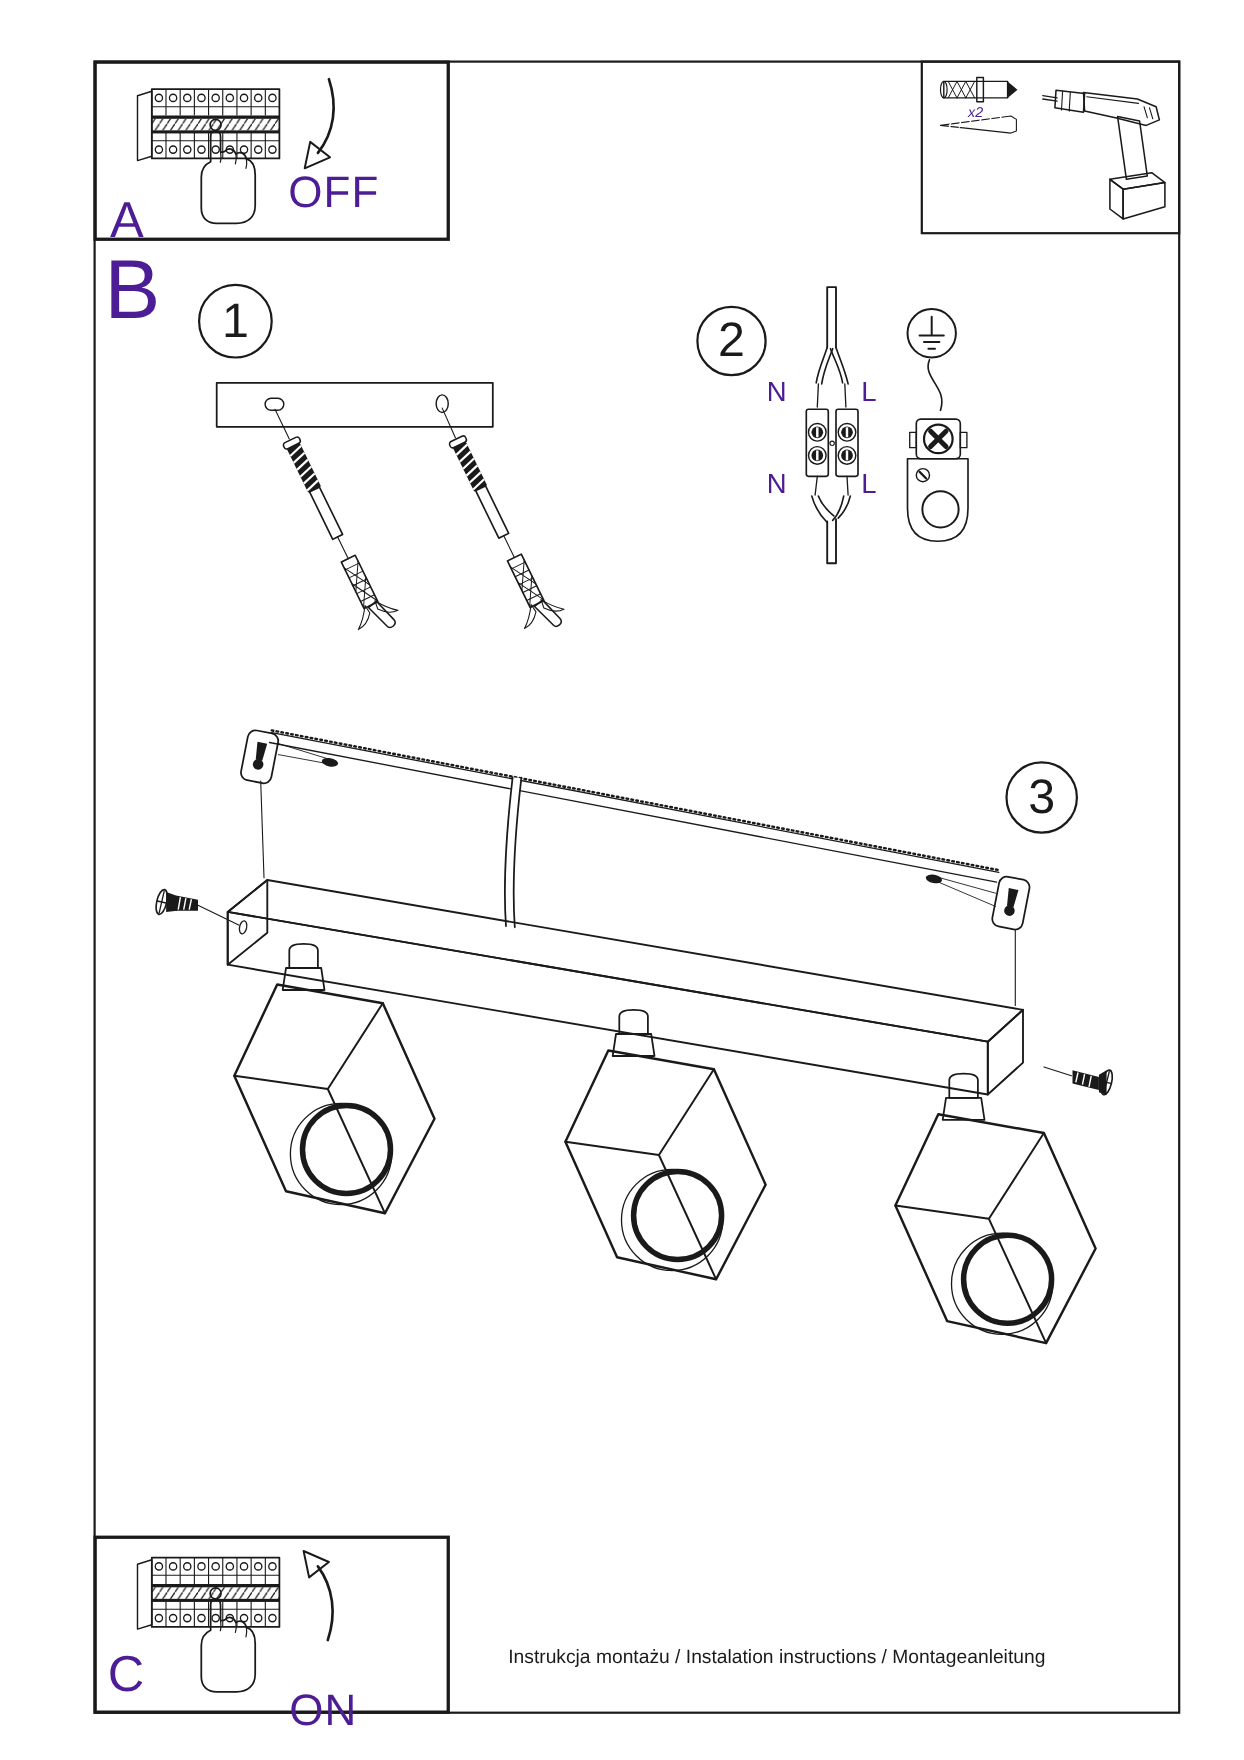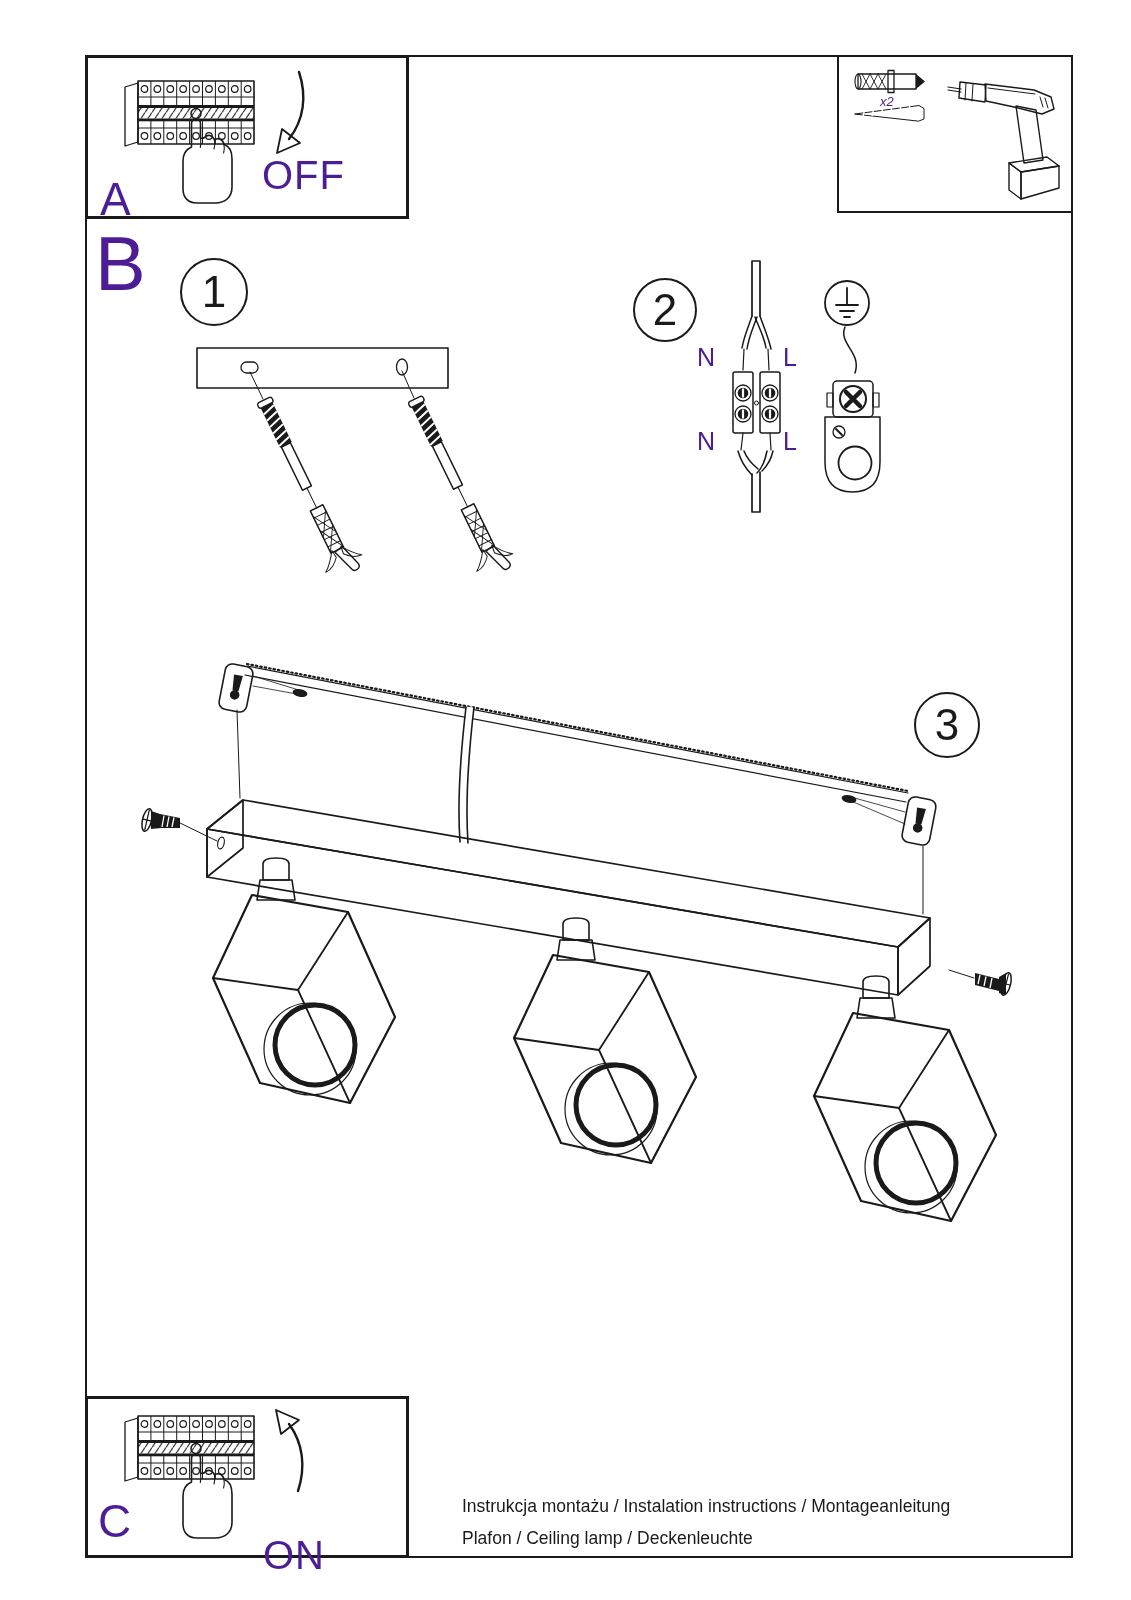--- a/index.html
+++ b/index.html
@@ -299,16 +299,15 @@
   <div class="txt wire-label" style="left:706px;top:357px;">N</div>
   <div class="txt wire-label" style="left:790px;top:357px;">L</div>
   <div class="txt wire-label" style="left:706px;top:441px;">N</div>
   <div class="txt wire-label" style="left:790px;top:441px;">L</div>
 
   <div class="txt big-letter" style="left:98px;top:1498px;">C</div>
   <div class="txt state" style="left:263px;top:1535px;">ON</div>
 
   <div class="footer">
     <div>Instrukcja montażu / Instalation instructions / Montageanleitung</div>
-    <div>Plafon / Ceiling lamp / Deckenleuchte</div>
   </div>
 
 </div>
 
 </body></html>

